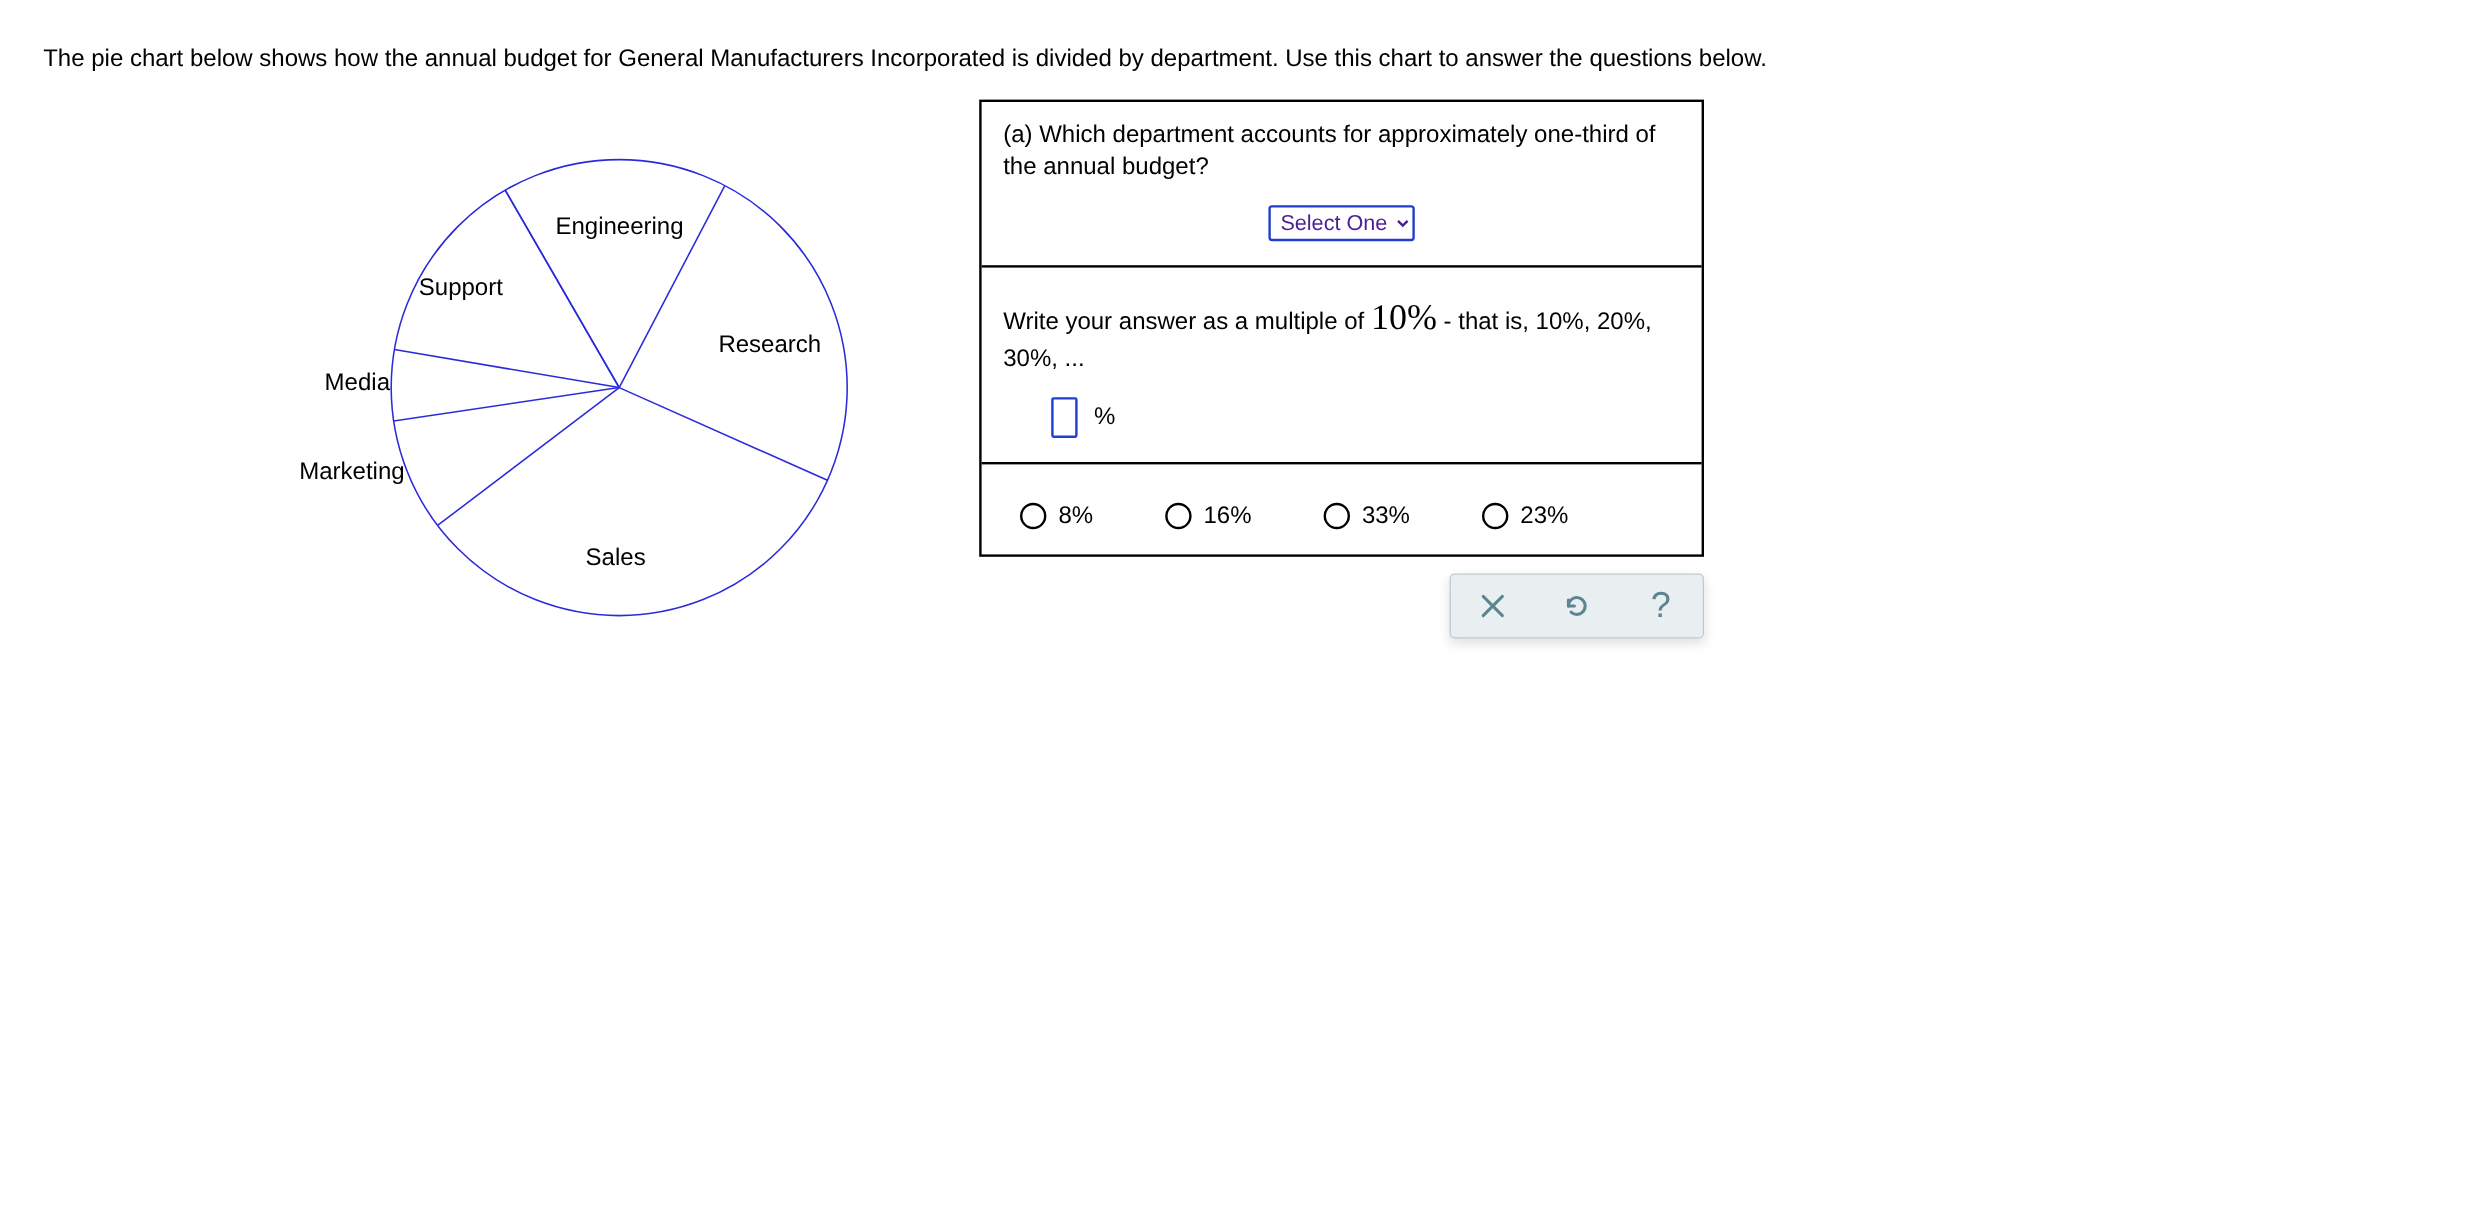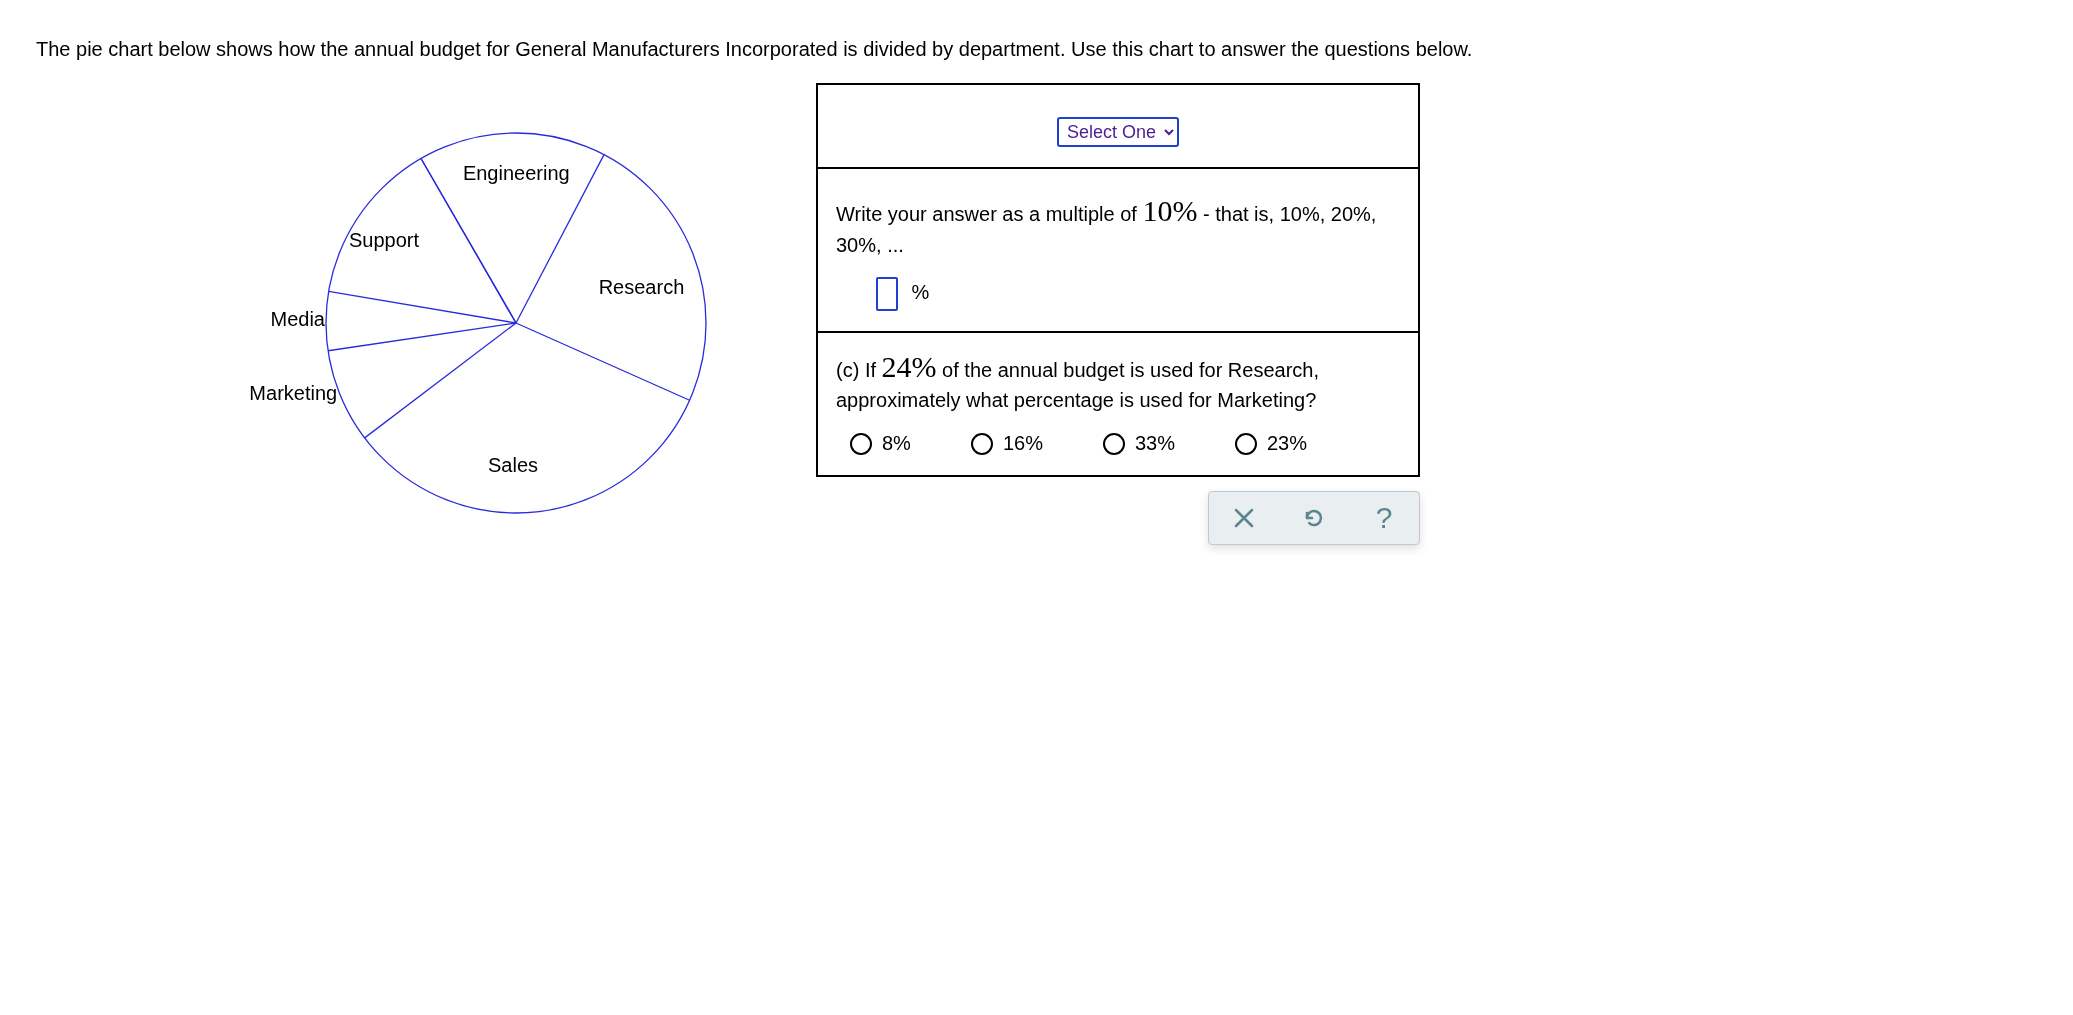--- a/index.html
+++ b/index.html
@@ -84,55 +84,53 @@
           <circle cx="210" cy="210" r="190" fill="none" stroke="#2b2bdc" stroke-width="1.3"></circle>
           <line x1="210" y1="210" x2="115.00000000000001" y2="45.45517328095664" stroke="#2b2bdc" stroke-width="1.3"></line>
           <line x1="210" y1="210" x2="298.02624667277377" y2="41.621319946069235" stroke="#2b2bdc" stroke-width="1.3"></line>
           <line x1="210" y1="210" x2="383.57363695209415" y2="287.27996218440205" stroke="#2b2bdc" stroke-width="1.3"></line>
           <line x1="210" y1="210" x2="58.65931557540267" y2="324.87383182385116" stroke="#2b2bdc" stroke-width="1.3"></line>
           <line x1="210" y1="210" x2="22.038256737032214" y2="237.7557754268582" stroke="#2b2bdc" stroke-width="1.3"></line>
           <line x1="210" y1="210" x2="22.660752956604085" y2="178.31393812394055" stroke="#2b2bdc" stroke-width="1.3"></line>
           <line x1="210" y1="210" x2="115.00000000000006" y2="45.455173280956615" stroke="#2b2bdc" stroke-width="1.3"></line>
         </svg>
       <div id="pie-labels">
-          <div class="chart-label" style="left: 156.896px; top: 50px;">Engineering</div>
+          <div class="chart-label" style="left: 156.896px; top: 66px;">Engineering</div>
           <div class="chart-label" style="left: 278.687px; top: 163.633px; margin-left: 14px;">Research</div>
           <div class="chart-label" style="left: 182.011px; top: 301.807px; margin-top: 40px;">Sales</div>
           <div class="chart-label" style="left: -56.6509px; top: 270.155px;">Marketing</div>
           <div class="chart-label" style="left: -35.4901px; top: 196.11px;">Media</div>
           <div class="chart-label" style="left: 42.9862px; top: 116.673px;">Support</div>
         </div>
     </div>
   </div>
 
   <div class="q-col">
     <div class="q-box">
 
       <div class="q-panel">
+        <div class="q-text">(a) Which department accounts for approximately one-third of the annual budget?</div>
         <div class="answer-row answer-center">
           <select class="select-one">
             <option>Select One</option>
           </select>
         </div>
       </div>
 
       <div class="q-panel">
         <div class="q-text q-sub">
           <span>Write your answer as a multiple of </span><span class="math">10%</span><span> - that is, 10%, 20%, 30%, ...</span>
         </div>
         <div class="answer-row pct-row">
           <span class="percent-input"></span>
           <span>%</span>
         </div>
       </div>
 
       <div class="q-panel">
-        <div class="q-text">
-          <span>(c) If </span><span class="math">24%</span><span> of the annual budget is used for Research, approximately what percentage is used for Marketing?</span>
-        </div>
         <div class="radio-row" id="radio-row">
             <div class="radio-item">
               <span class="radio-circle"></span>
               <span>8%</span>
             </div>
             <div class="radio-item">
               <span class="radio-circle"></span>
               <span>16%</span>
             </div>
             <div class="radio-item">

